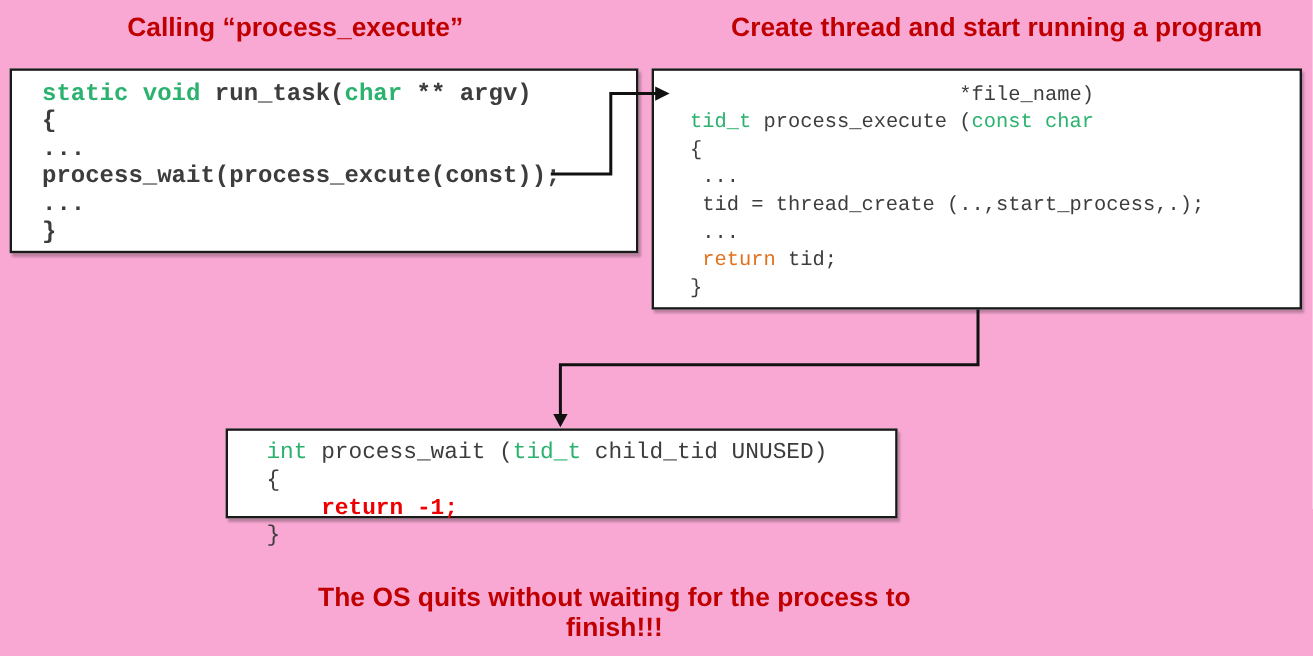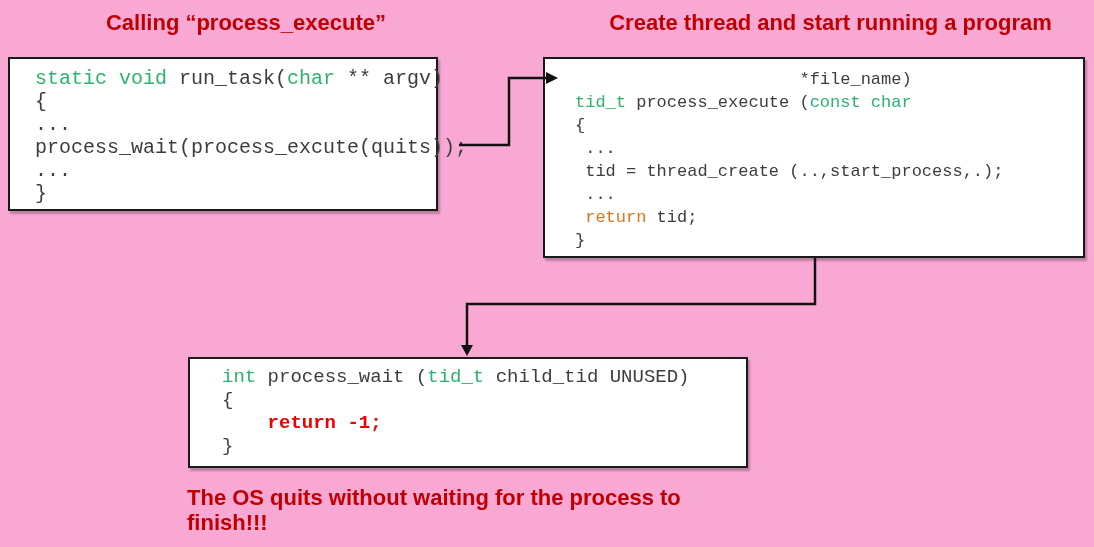--- a/index.html
+++ b/index.html
@@ -25,45 +25,46 @@
     text-align: center;
     white-space: nowrap;
   }
   .caption {
     position: absolute;
     font-family: "Liberation Sans", sans-serif;
     font-weight: 700;
     font-size: 22px;
     line-height: 25px;
     color: #c00000;
+    text-align: center;
   }
   .code-box {
     position: absolute;
     background: #ffffff;
     border: 2px solid #1a1a1a;
     box-shadow: 2px 3px 2px rgba(0,0,0,0.25);
     box-sizing: border-box;
     font-family: "Liberation Mono", "DejaVu Sans Mono", monospace;
     color: #3d3d3d;
   }
   .code-line {
     white-space: pre;
   }
   #box-run-task {
-    left: 8px; top: 57px; width: 430px; height: 154px;
+    left: 8px; top: 57px; width: 524px; height: 154px;
     padding: 8px 17px 0 25px;
-    font-size: 20px; line-height: 23px;
+    font-size: 20px; line-height: 23px; font-weight: bold;
   }
   #box-process-execute {
     left: 543px; top: 57px; width: 542px; height: 201px;
     padding: 9px 0 0 30px;
     font-size: 17px; line-height: 23px;
   }
   #box-process-wait {
-    left: 188px; top: 357px; width: 560px; height: 111px;
+    left: 188px; top: 357px; width: 560px; height: 75px;
     padding: 7px 0 0 32px;
     font-size: 19px; line-height: 23px;
   }
   .tok-p { color: #3d3d3d; }
   .tok-g { color: #2bb26e; }
   .tok-o { color: #e2711d; font-family: Liberation Mono, monospace; }
   .tok-r { color: #ee0000; font-weight: 700; }
   #arrow-layer {
     position: absolute;
     left: 0; top: 0;
@@ -86,21 +87,21 @@
 <div class="slide">
 
   <div class="heading" style="left:0px; top:10px; width:492px;">Calling “process_execute”</div>
 
   <div class="heading" style="left:552px; top:10px; width:557px;">Create thread and start running a program</div>
 
   <div class="code-box" id="box-run-task">
       <div class="code-line"><span class="tok-g">static void</span><span class="tok-p"> run_task(</span><span class="tok-g">char</span><span class="tok-p"> ** argv)</span></div>
       <div class="code-line"><span class="tok-p">{</span></div>
       <div class="code-line"><span class="tok-p">...</span></div>
-      <div class="code-line"><span class="tok-p">process_wait(process_excute(quits));</span></div>
+      <div class="code-line"><span class="tok-p">process_wait(process_excute(const));</span></div>
       <div class="code-line"><span class="tok-p">...</span></div>
       <div class="code-line"><span class="tok-p">}</span></div>
     </div>
 
   <div class="code-box" id="box-process-execute">
       <div class="code-line"><span class="tok-p">                      *file_name)</span></div>
       <div class="code-line"><span class="tok-g">tid_t</span><span class="tok-p"> process_execute (</span><span class="tok-g">const char</span></div>
       <div class="code-line"><span class="tok-p">{</span></div>
       <div class="code-line"><span class="tok-p"> ...</span></div>
       <div class="code-line"><span class="tok-p"> tid = thread_create (..,start_process,.);</span></div>

